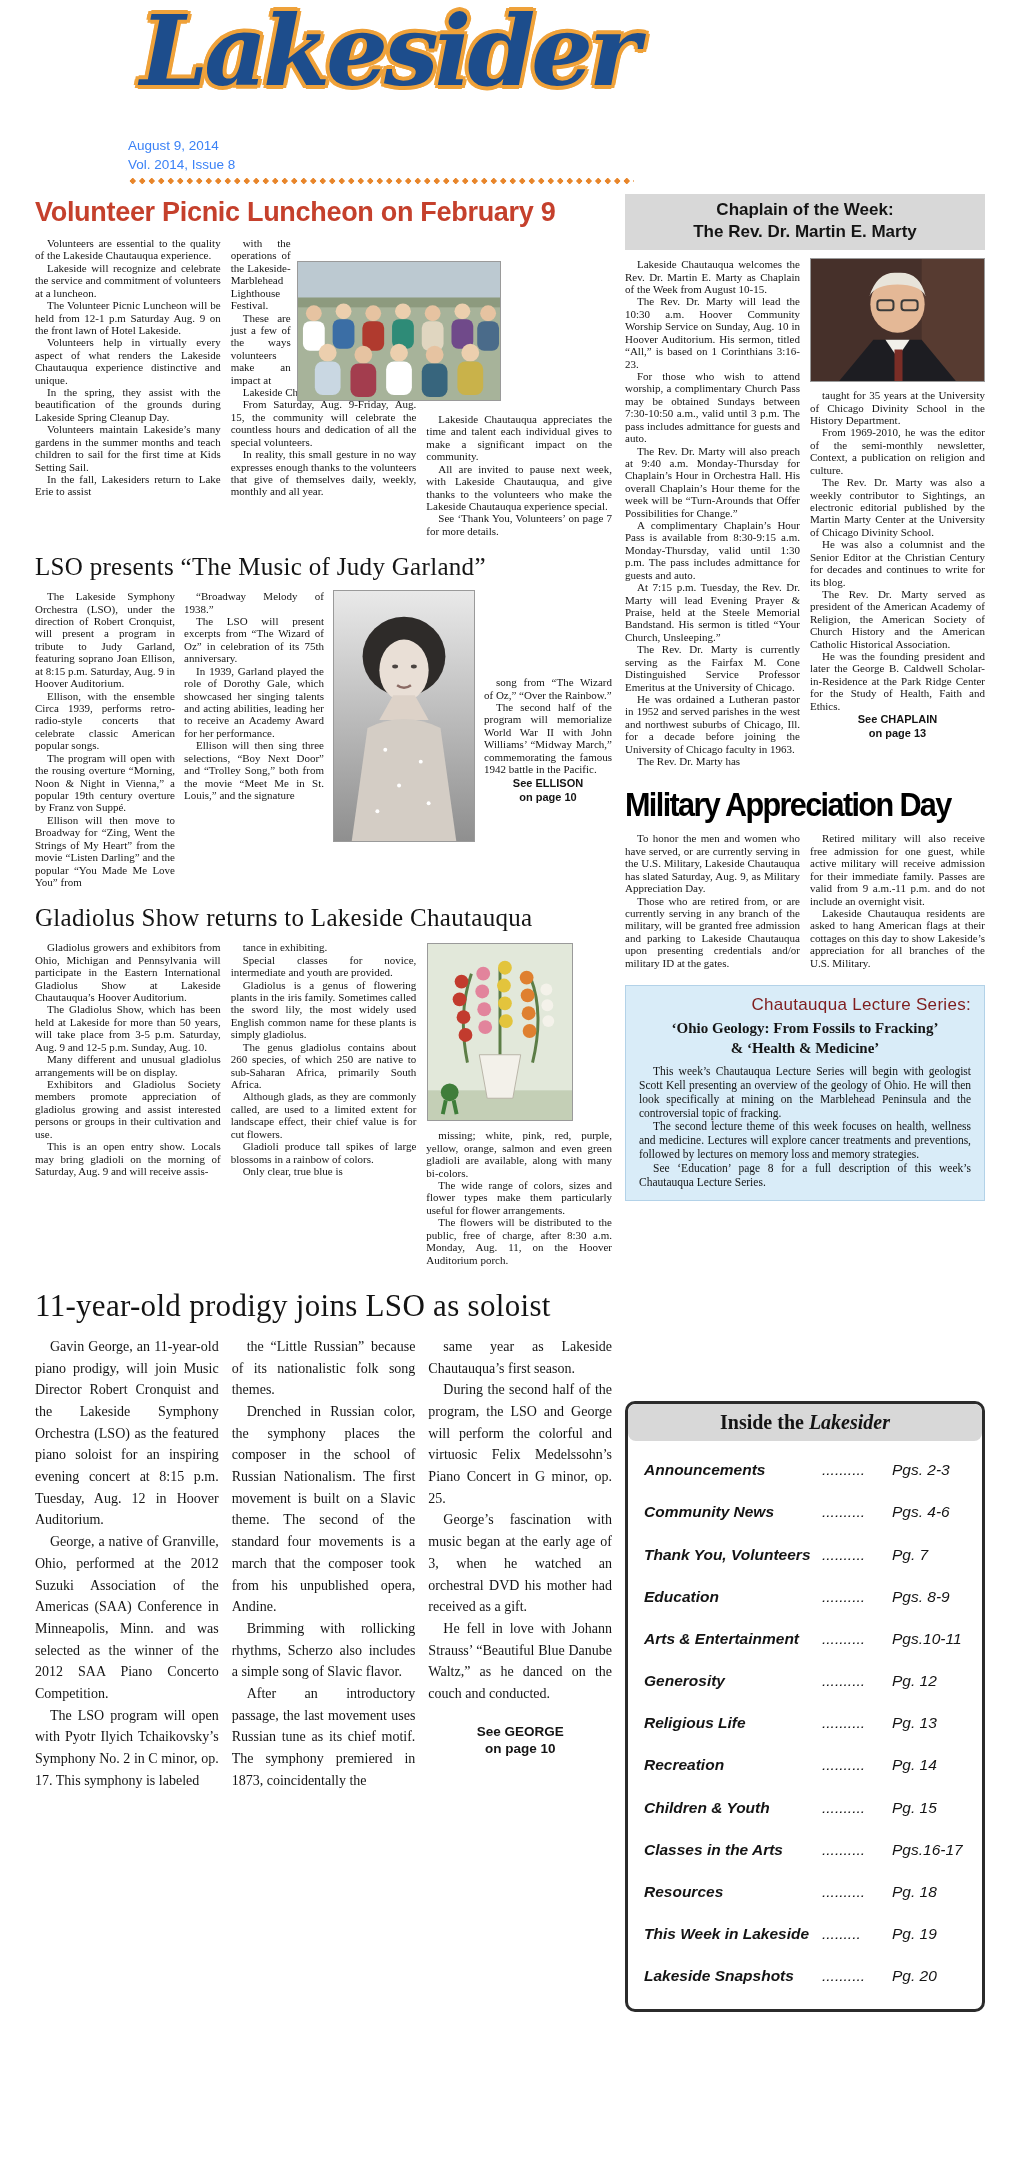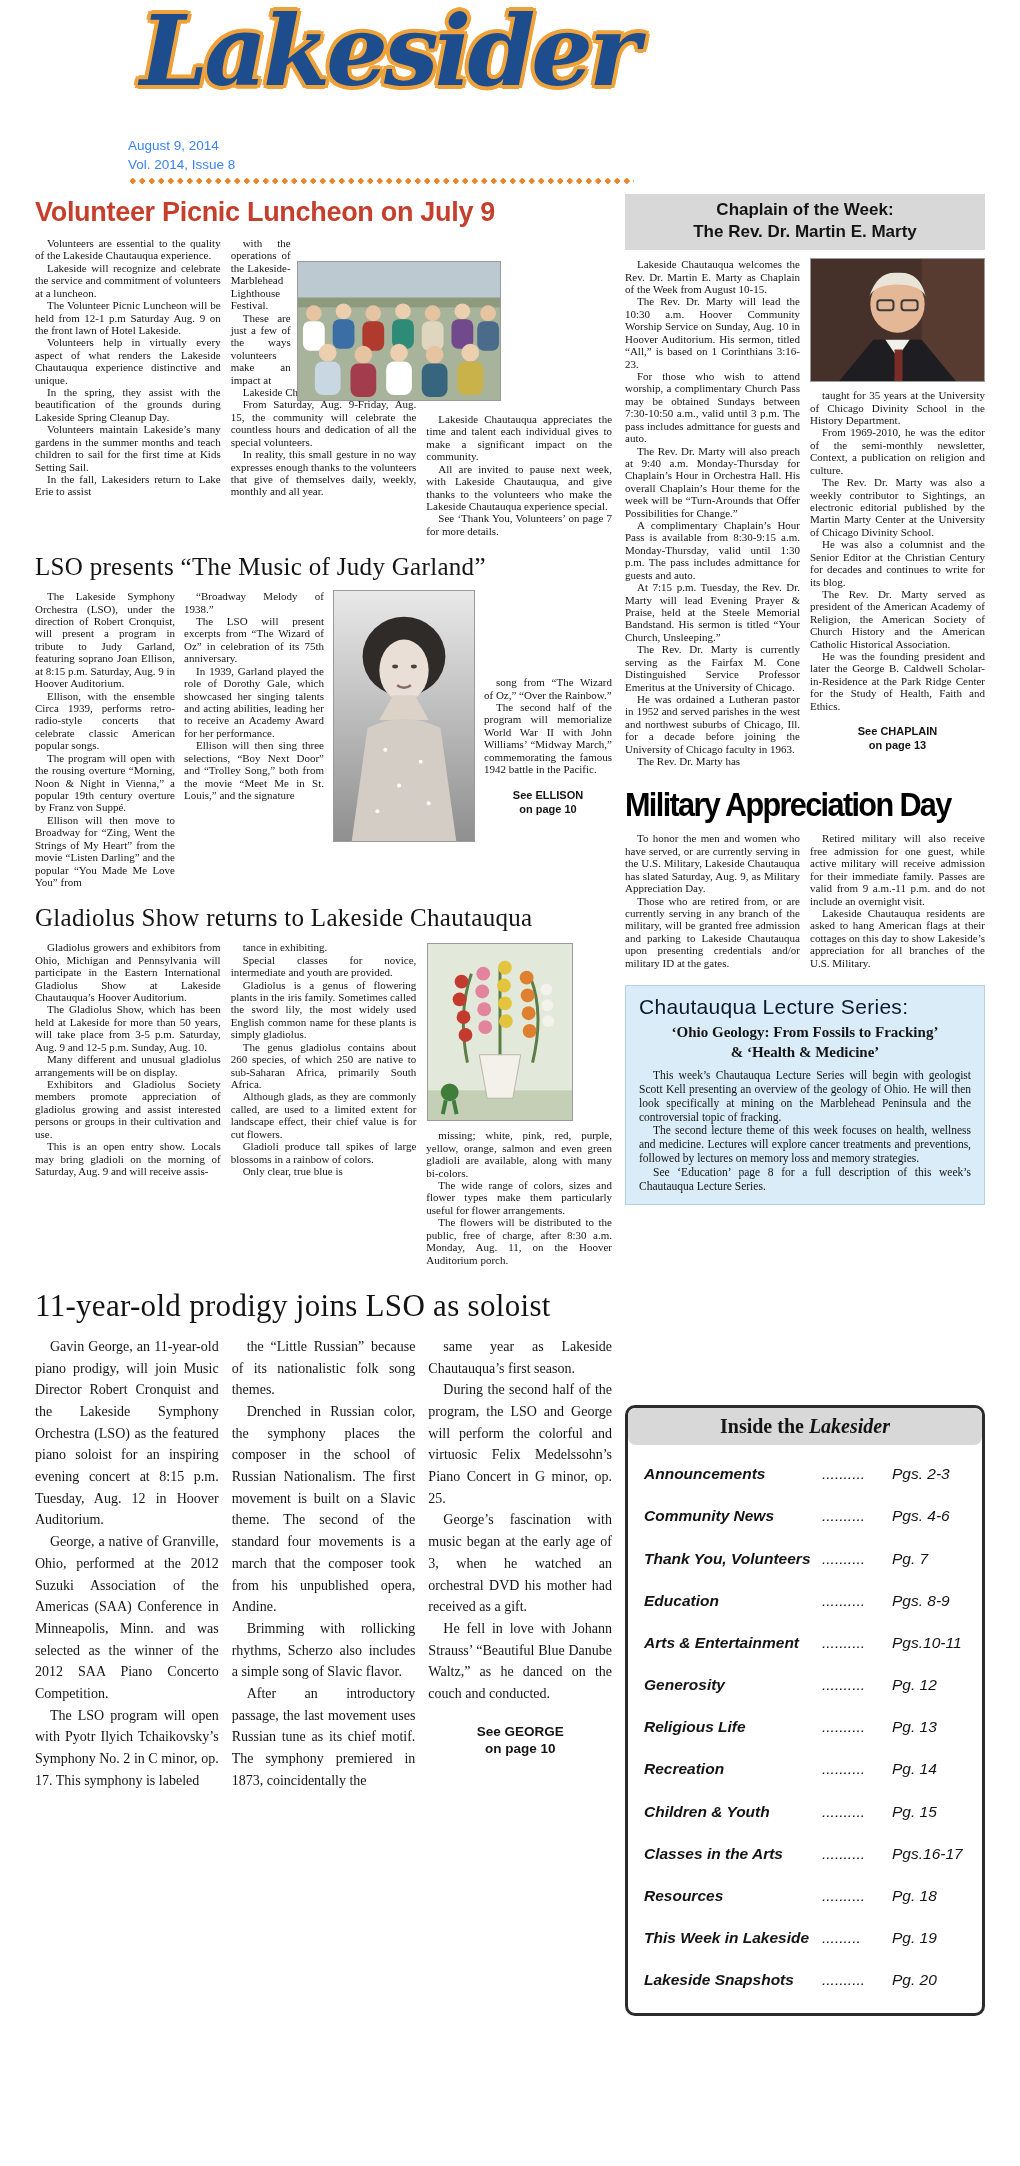--- a/index.html
+++ b/index.html
@@ -31,21 +31,21 @@
   .col { flex:1; min-width:0; }
   .bodytext p { font-size:11px; line-height:1.13; text-align:justify; text-indent:12px;
                 margin:0; hyphens:auto; -webkit-hyphens:auto; }
 
   .hl-red { font-family:"Liberation Sans",sans-serif; font-weight:bold; font-size:27px;
             color:#c5402c; letter-spacing:-0.3px; margin:3px 0 9px; }
   .hl-serif { font-weight:400; font-size:25px; letter-spacing:0.3px; margin:16px 0 9px; }
   .hl-serif-lg { font-size:31px; margin:22px 0 12px; }
 
   .jump { text-align:center; font-family:"Liberation Sans",sans-serif; font-weight:bold;
-          font-size:11px; line-height:1.3; margin-top:12px; text-indent:0; }
+          font-size:11px; line-height:1.3; text-indent:0; }
 
   .photo { background:#ddd; border:1px solid #9a9a9a; overflow:hidden; }
   .photo svg { display:block; width:100%; height:100%; }
 
   
   .a1-body { position:relative; }
   .a1-narrow { width:60px; }
   .photo-volunteers { position:absolute; left:262px; top:24px; width:204px; height:140px; }
   .a1-c3 { padding-top:176px; }
 
@@ -70,22 +70,22 @@
   .chap-header { background:#d8d8d8; text-align:center; font-family:"Liberation Sans",sans-serif;
                  font-weight:bold; font-size:17px; line-height:1.3; padding:5px 4px 7px; }
   .chap-body { display:flex; gap:10px; margin-top:8px; }
   .photo-marty { width:100%; height:124px; margin-bottom:7px; }
 
   .mil-head { font-family:"Liberation Sans",sans-serif; font-weight:900; font-size:34px;
               letter-spacing:-1.8px; white-space:nowrap; transform:scaleX(0.9);
               transform-origin:left center; margin:18px 0 8px; color:#000; }
 
   .lecture { margin-top:16px; background:#d9ecf8; border:1px solid #b3d2e8; padding:9px 13px 11px; }
-  .lecture-title { text-align:left; font-family:"Liberation Sans",sans-serif; font-size:21px;
-                   color:#0f172a; letter-spacing:0.3px; }
+  .lecture-title { text-align:right; font-family:"Liberation Sans",sans-serif; font-size:17px;
+                   color:#7f1d1d; letter-spacing:0.3px; }
   .lecture-sub { text-align:center; font-weight:bold; font-size:15px; line-height:1.3; margin:4px 0 7px; }
   .lecture p { font-size:11.5px; line-height:1.2; text-align:justify; text-indent:14px; }
 
   .inside { margin-top:200px; border:3px solid #2b2b2b; border-radius:10px; overflow:hidden; }
   .inside-header { background:#d8d8d8; text-align:center; font-size:20px; font-weight:bold;
                    padding:7px 0;border-radius:8px; }
   .inside-header .em { font-style:italic; }
   .idx-list { padding:8px 16px 12px; }
   .idx-row { display:flex; align-items:flex-start; font-family:"Liberation Sans",sans-serif;
              font-style:italic; font-size:15.5px; line-height:2.72; }
@@ -105,21 +105,21 @@
       <div>Vol. 2014, Issue 8</div>
     </div>
     <div class="dotline"></div>
   </header>
 
   <div class="content">
 
     <div class="main-col">
 
       <section class="article">
-        <h1 class="hl-red">Volunteer Picnic Luncheon on July 9</h1>
+        <h1 class="hl-red">Volunteer Picnic Luncheon on February 9</h1>
         <div class="a1-body bodytext">
           <div class="cols">
             <div class="col">
                 <p>Volunteers are essential to the quality of the Lakeside Chautauqua experience.</p>
                 <p>Lakeside will recognize and celebrate the service and commitment of volunteers at a luncheon.</p>
                 <p>The Volunteer Picnic Luncheon will be held from 12-1 p.m Saturday Aug. 9 on the front lawn of Hotel Lakeside.</p>
                 <p>Volunteers help in virtually every aspect of what renders the Lakeside Chautauqua experience distinctive and unique.</p>
                 <p>In the spring, they assist with the beautification of the grounds during Lakeside Spring Cleanup Day.</p>
                 <p>Volunteers maintain Lakeside’s many gardens in the summer months and teach children to sail for the first time at Kids Setting Sail.</p>
                 <p>In the fall, Lakesiders return to Lake Erie to assist</p>

